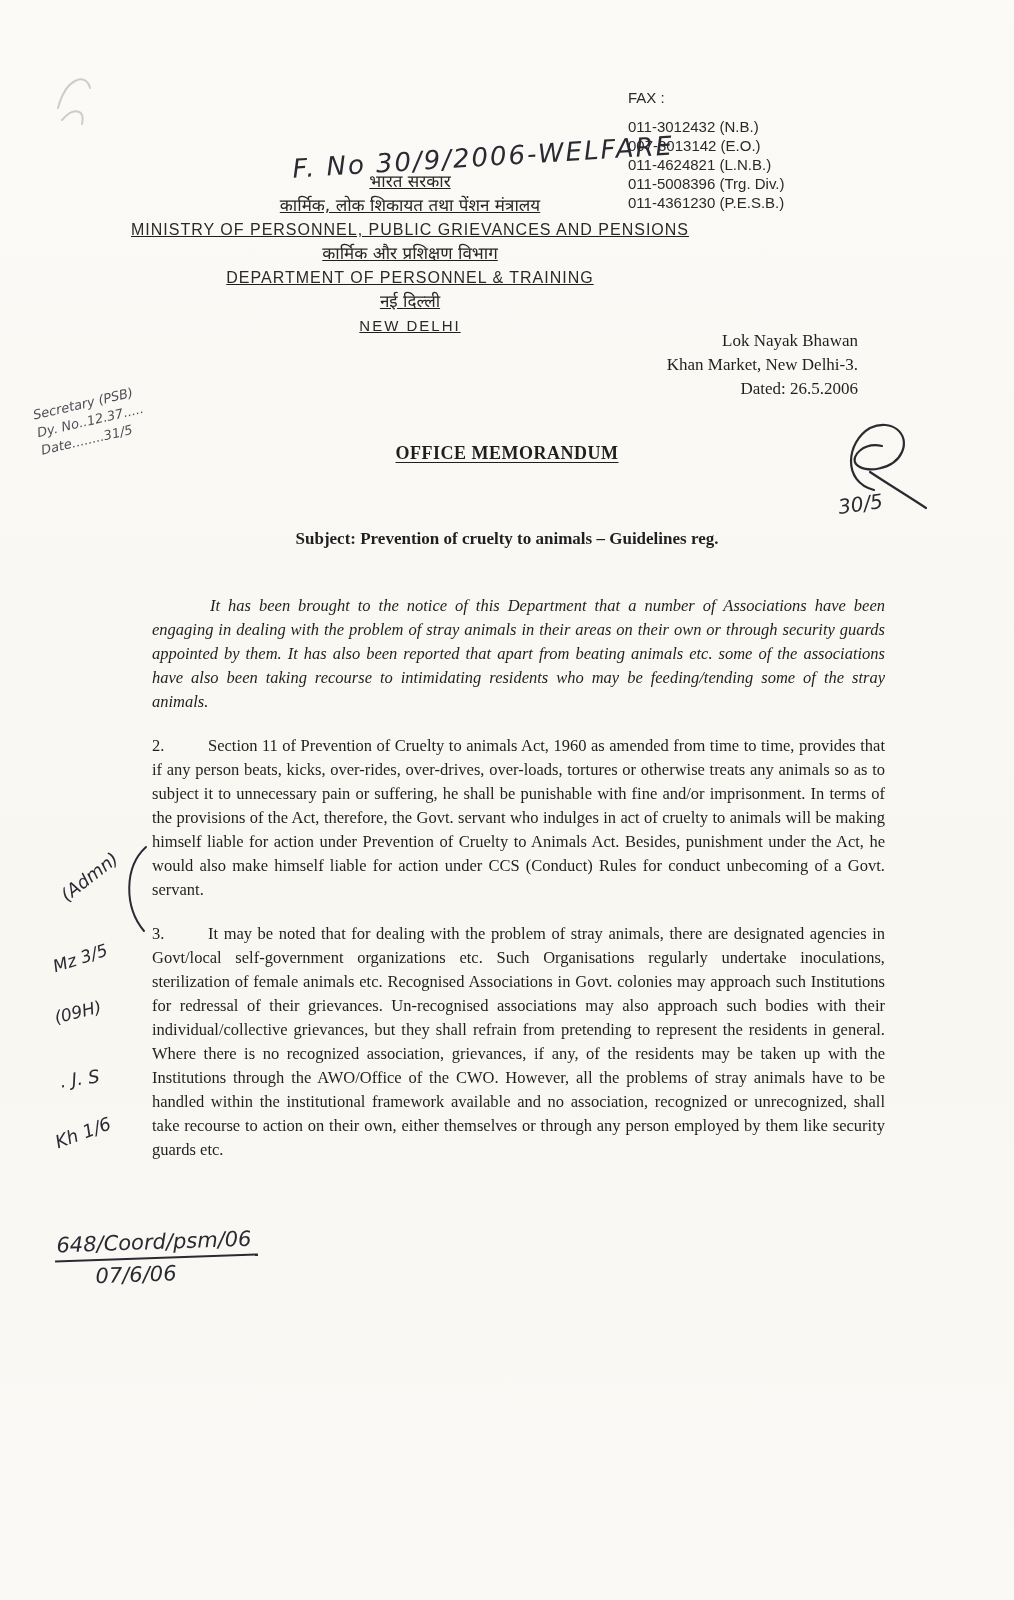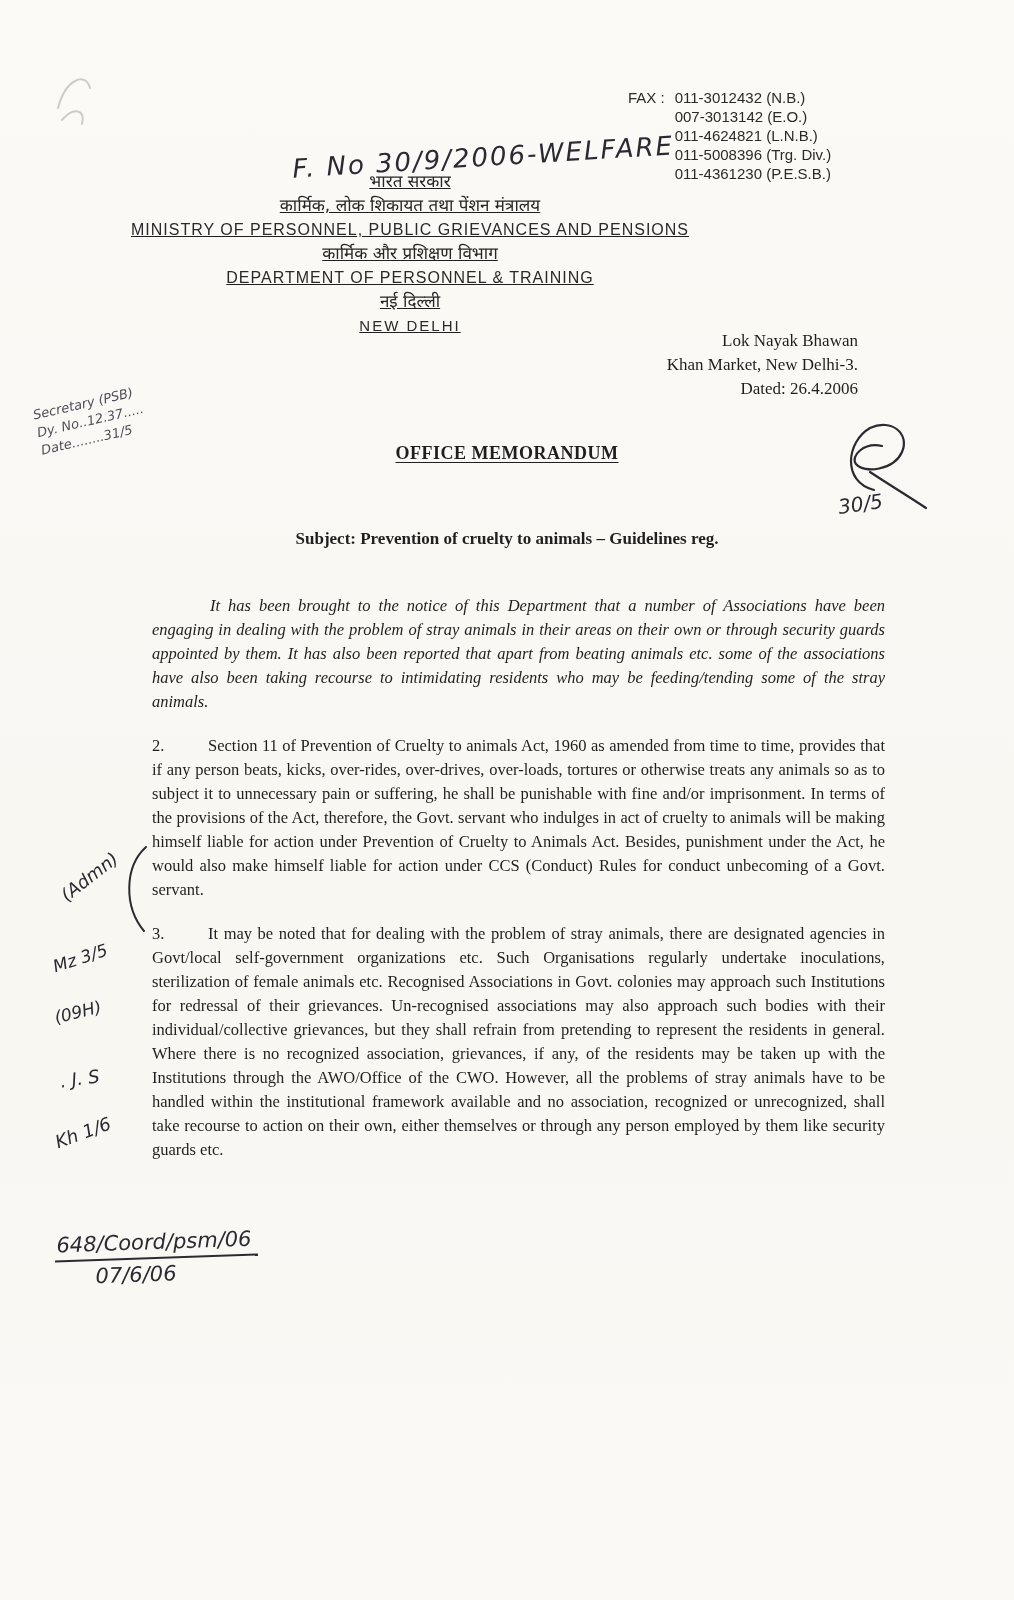--- a/index.html
+++ b/index.html
@@ -12,21 +12,21 @@
     overflow: hidden;
     font-family: "Liberation Serif", serif;
     color: #1f1f1f;
   }
 
   
   .fax {
     position: absolute; top: 88px; left: 628px;
     display: flex; gap: 10px;
     font-family: "Liberation Sans", sans-serif;
-    font-size: 15px; line-height: 19px; color: #2a2a2a;
+    font-size: 15px; line-height: 19px; color: #2a2a2a; flex-direction: column;
   }
   .fax-label { white-space: nowrap; }
   .fax-lines div { white-space: nowrap; }
 
   
   .hand {
     font-family: "DejaVu Sans", sans-serif;
     font-style: italic;
     color: #2a2a33;
   }
@@ -141,21 +141,21 @@
     <div class="lh-en">MINISTRY OF PERSONNEL, PUBLIC GRIEVANCES AND PENSIONS</div>
     <div class="lh-hindi">कार्मिक और प्रशिक्षण विभाग</div>
     <div class="lh-en">DEPARTMENT OF PERSONNEL &amp; TRAINING</div>
     <div class="lh-hindi">नई दिल्ली</div>
     <div class="lh-en lh-city">NEW DELHI</div>
   </div>
 
   <div class="address">
     <div>Lok Nayak Bhawan</div>
     <div>Khan Market, New Delhi-3.</div>
-    <div>Dated: 26.4.2006</div>
+    <div>Dated: 26.5.2006</div>
   </div>
 
   <div class="stamp hand">
     <div>Secretary (PSB)</div>
     <div>Dy. No..12.37.....</div>
     <div>Date........31/5</div>
   </div>
 
   <div class="memo-title">OFFICE MEMORANDUM</div>
 

